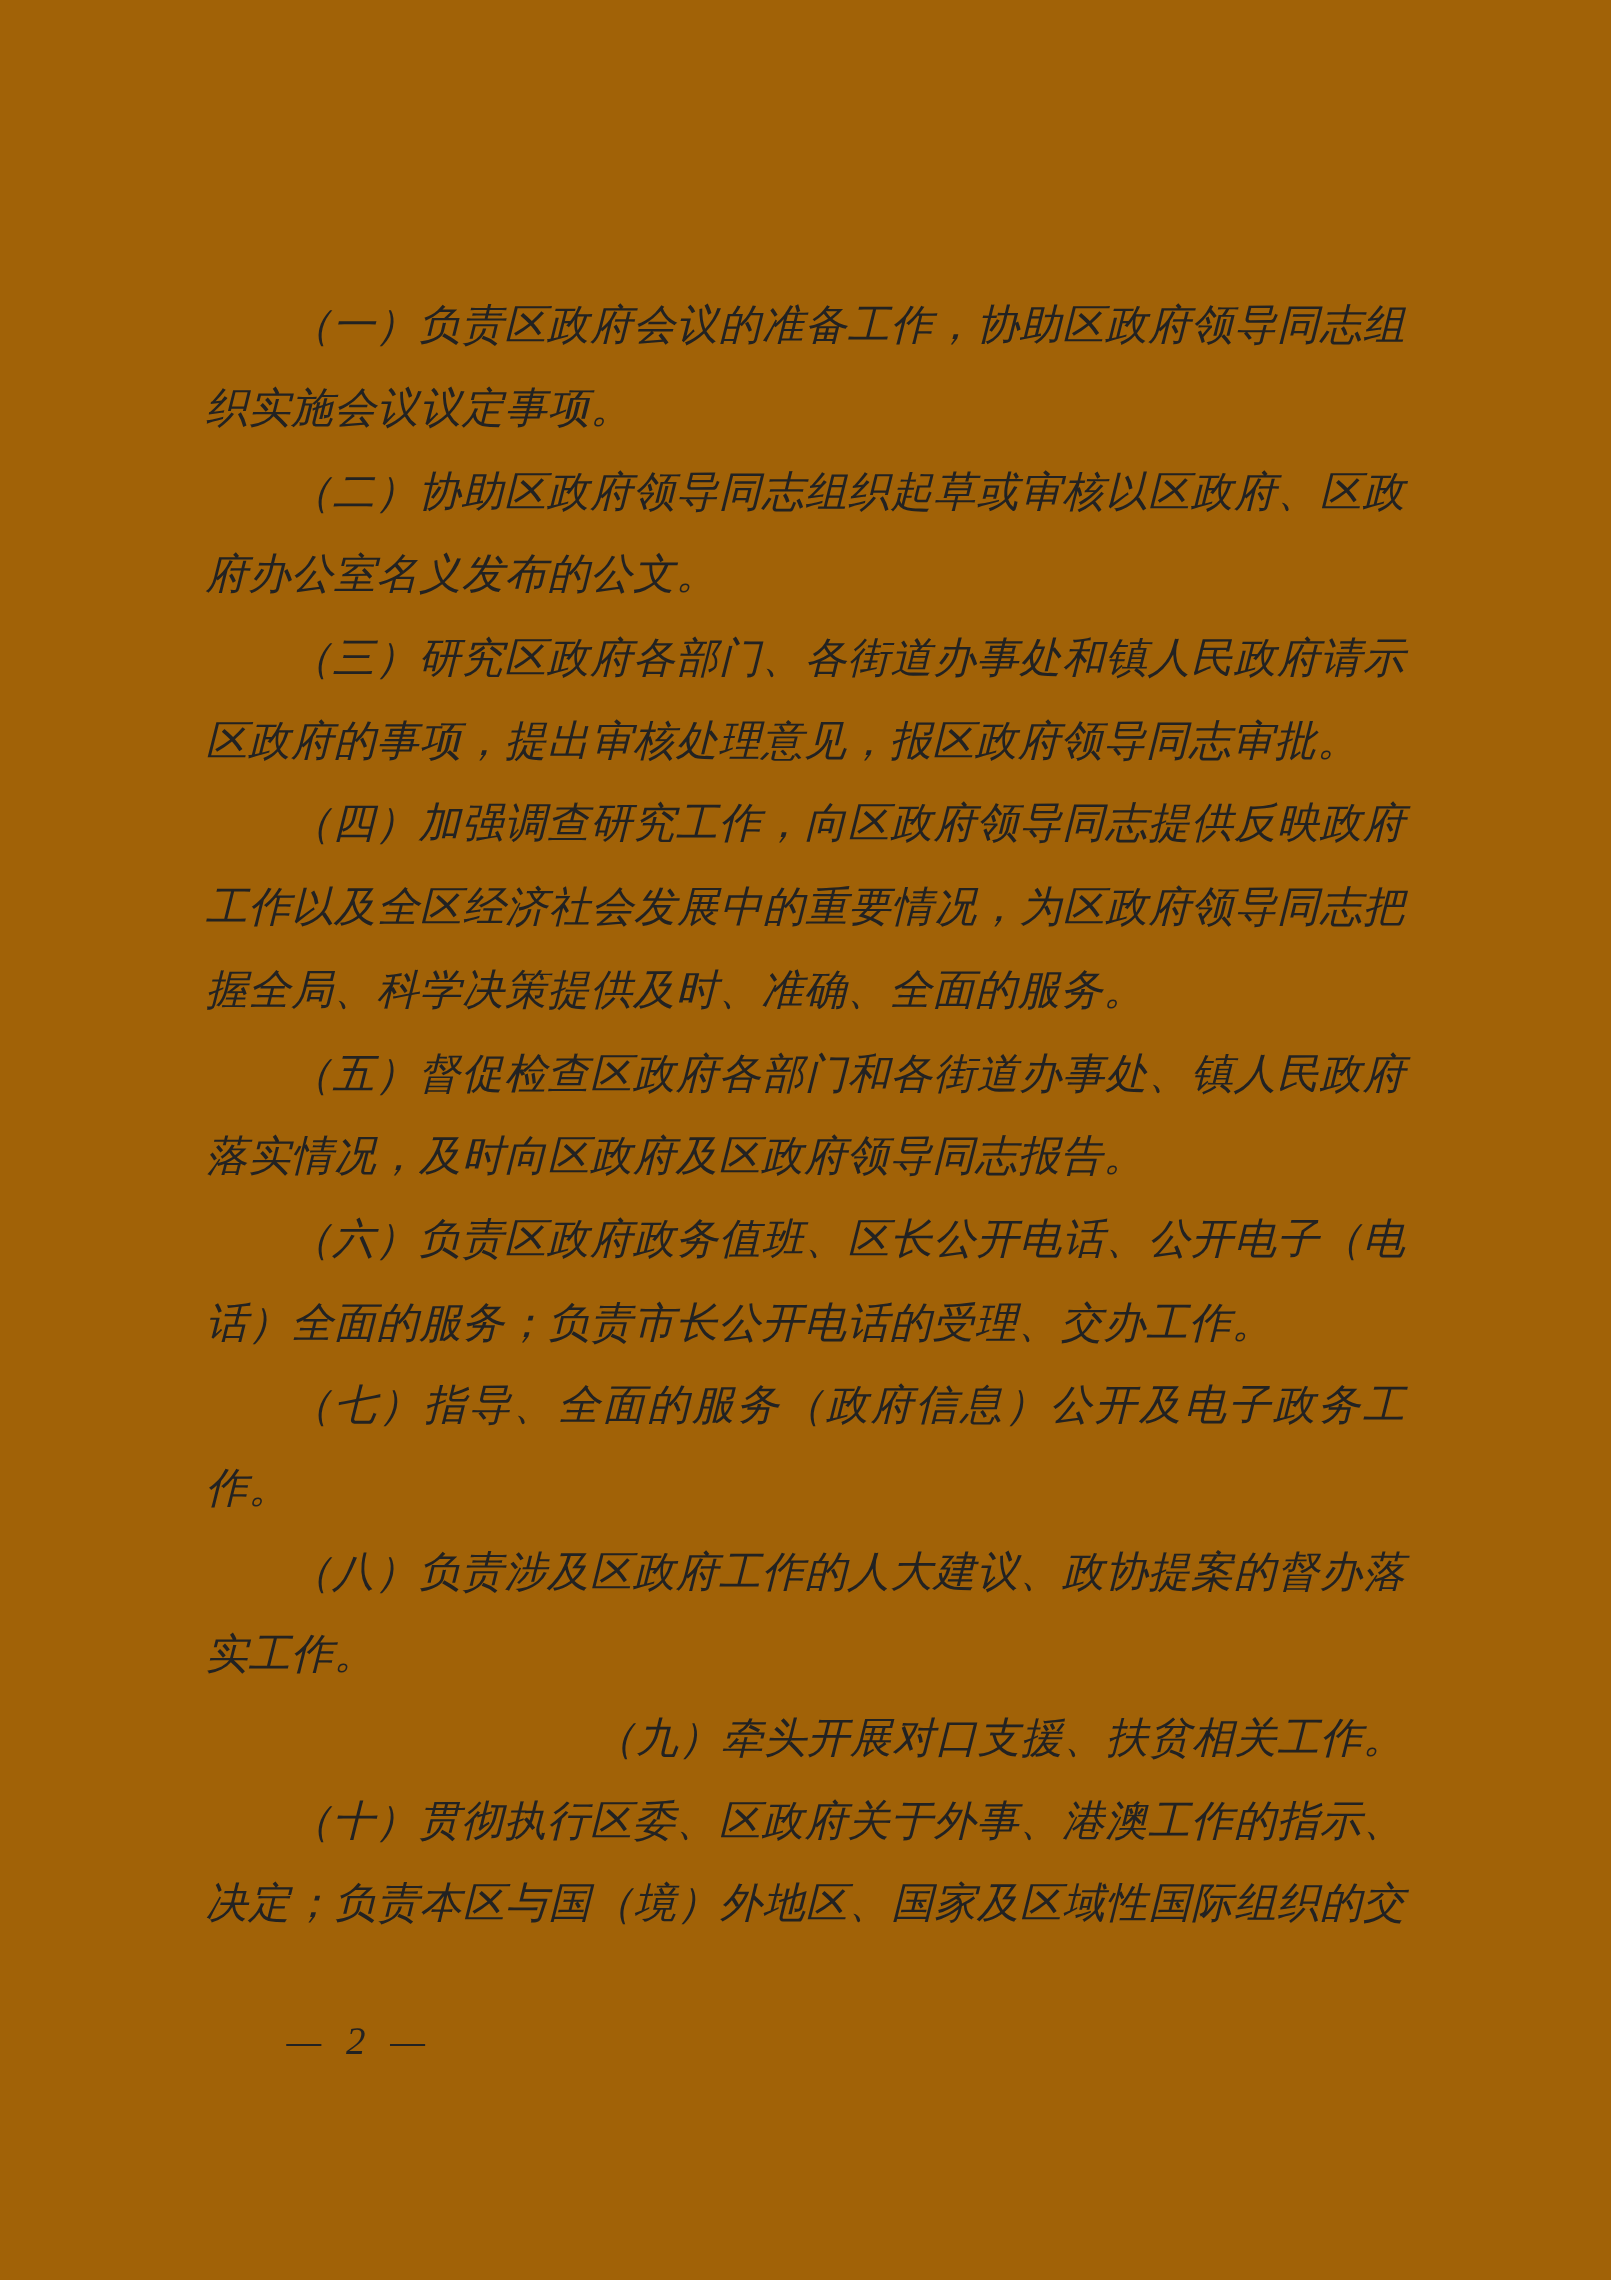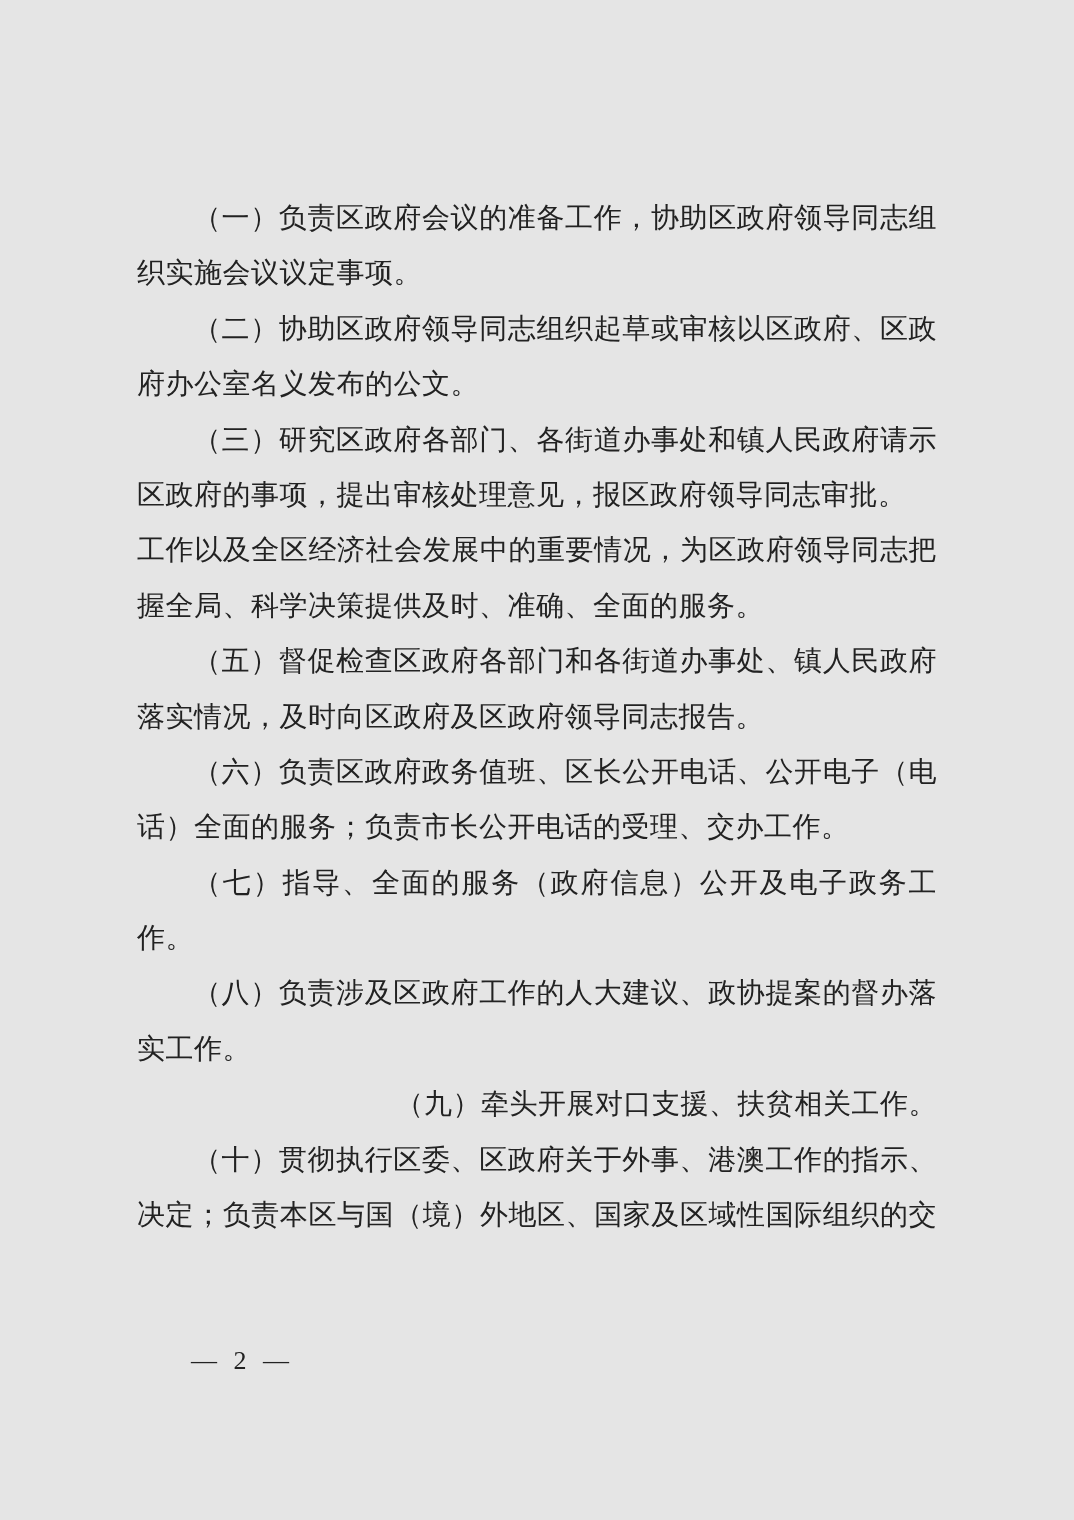--- a/index.html
+++ b/index.html
@@ -10,21 +10,22 @@
   body {
     width: 1074px;
     height: 1520px;
     position: relative;
     font-family: "Liberation Serif", "DejaVu Serif", serif;
     overflow: hidden;
   }
   .page {
     position: absolute;
     inset: 0;
-    background: #e5e5e5;
+    background: #a16207;
+    font-style: italic;
   }
   .text-block {
     position: absolute;
     left: 137px;
     top: 190px;
     width: 800px;
     color: #222222;
     font-size: 28px;
   }
   .line {
@@ -56,20 +57,21 @@
 <body>
 
 <div class="page">
   <div class="text-block" id="document-body">
       <div class="line indent justify">（一）负责区政府会议的准备工作，协助区政府领导同志组</div>
       <div class="line">织实施会议议定事项。</div>
       <div class="line indent justify">（二）协助区政府领导同志组织起草或审核以区政府、区政</div>
       <div class="line">府办公室名义发布的公文。</div>
       <div class="line indent justify">（三）研究区政府各部门、各街道办事处和镇人民政府请示</div>
       <div class="line">区政府的事项，提出审核处理意见，报区政府领导同志审批。</div>
+      <div class="line indent justify">（四）加强调查研究工作，向区政府领导同志提供反映政府</div>
       <div class="line justify">工作以及全区经济社会发展中的重要情况，为区政府领导同志把</div>
       <div class="line">握全局、科学决策提供及时、准确、全面的服务。</div>
       <div class="line indent justify">（五）督促检查区政府各部门和各街道办事处、镇人民政府</div>
       <div class="line">落实情况，及时向区政府及区政府领导同志报告。</div>
       <div class="line indent justify">（六）负责区政府政务值班、区长公开电话、公开电子（电</div>
       <div class="line">话）全面的服务；负责市长公开电话的受理、交办工作。</div>
       <div class="line indent justify">（七）指导、全面的服务（政府信息）公开及电子政务工</div>
       <div class="line">作。</div>
       <div class="line indent justify">（八）负责涉及区政府工作的人大建议、政协提案的督办落</div>
       <div class="line">实工作。</div>

